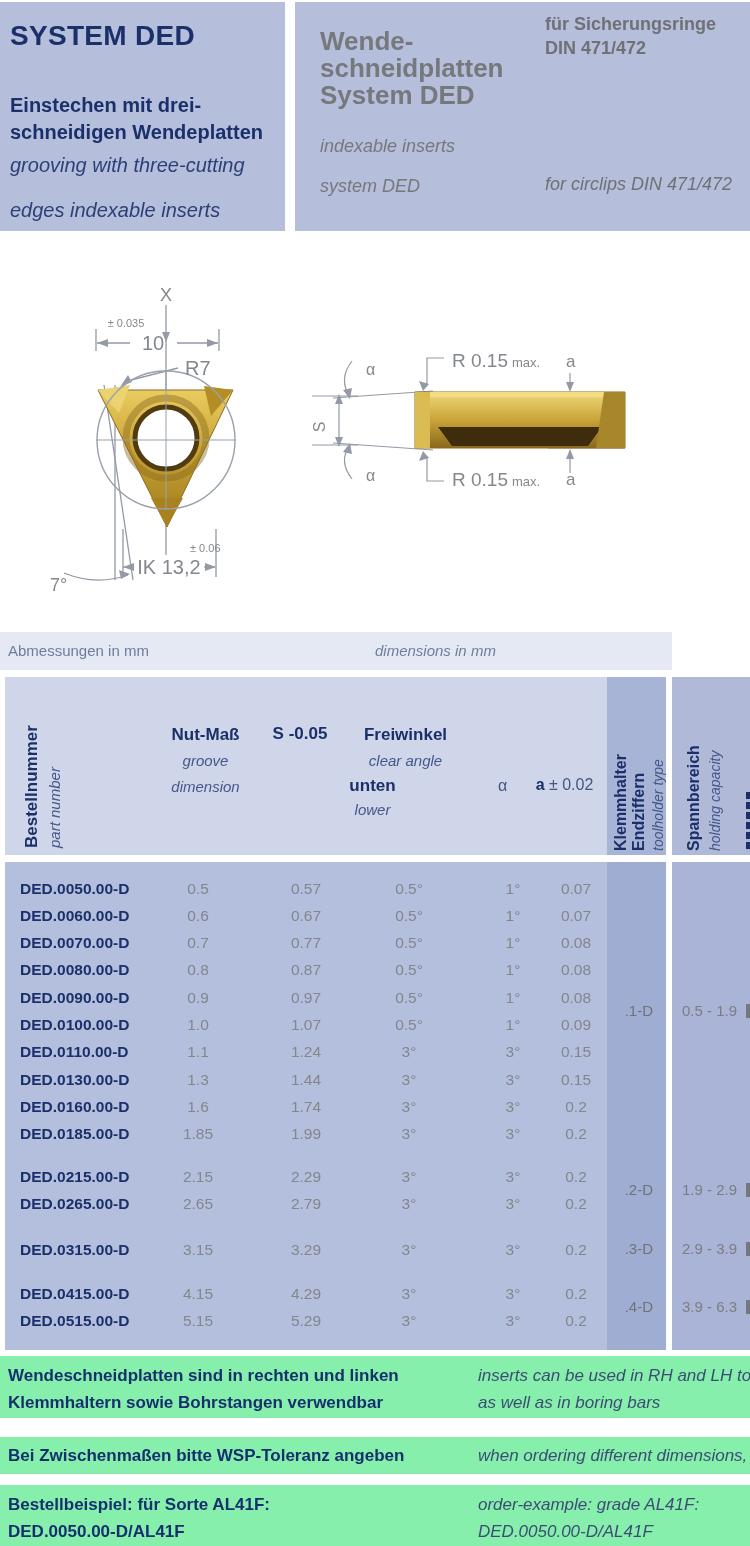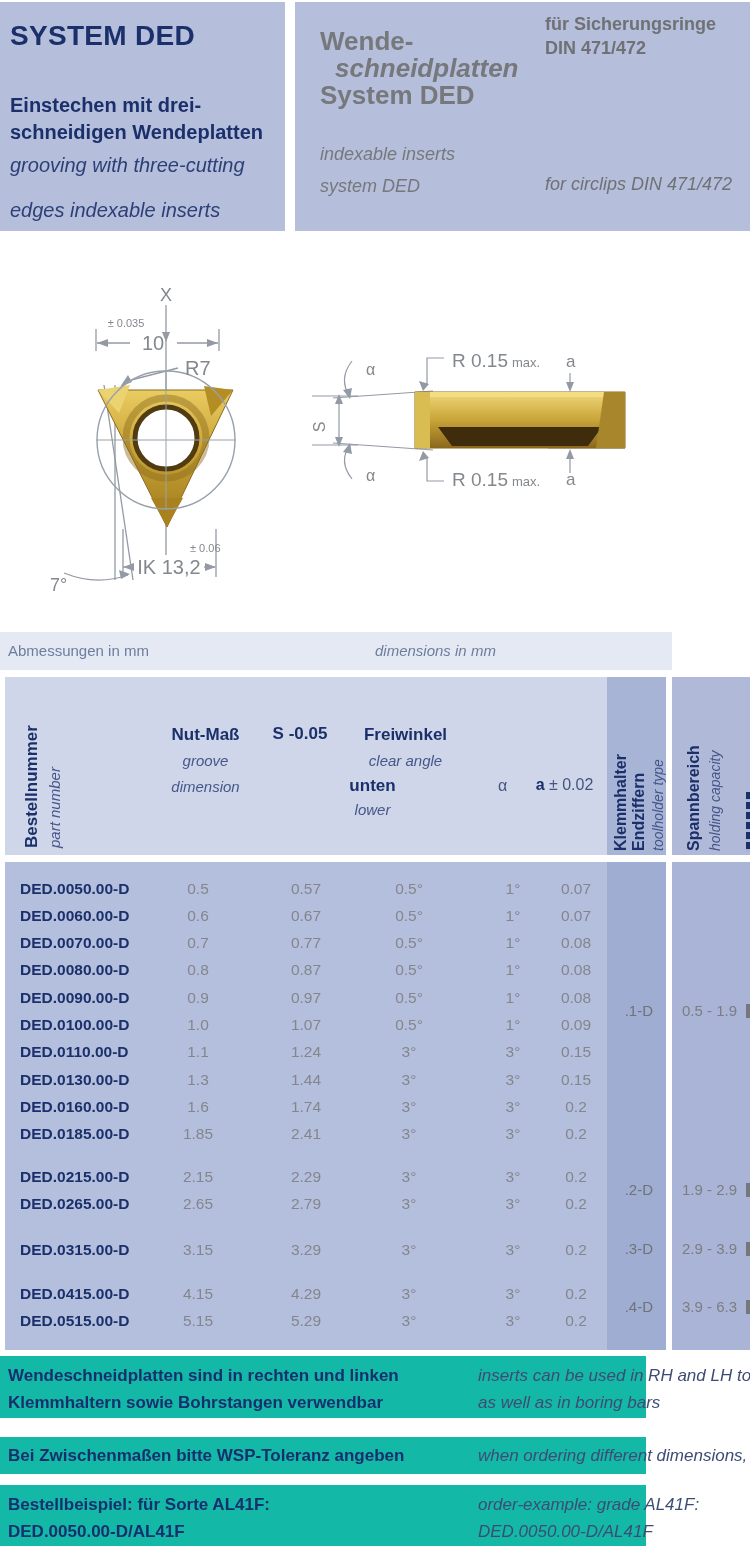--- a/index.html
+++ b/index.html
@@ -27,43 +27,43 @@
   .hdrline{line-height:26px;}
   .trow{position:absolute;left:5px;width:602px;height:27px;line-height:27px;}
   .trow .part{position:absolute;left:15px;font-weight:bold;color:#1b306b;font-size:15.5px;}
   .trow .val{position:absolute;width:120px;text-align:center;color:#83868b;font-size:15.5px;}
   .gclip{position:absolute;left:607px;width:46px;text-align:right;color:#6f7377;font-size:15px;height:22px;line-height:22px;}
   .grange{position:absolute;left:682px;color:#7b7e82;font-size:15px;height:22px;line-height:22px;white-space:nowrap;}
   .sliver{position:absolute;left:746px;width:4px;height:14px;background:#74777b;}
   .hdr-sliver{position:absolute;left:746px;top:792px;width:4px;height:60px;
       background:repeating-linear-gradient(180deg,#1b306b 0 7px,#a9b4d6 7px 10px);}
   
-  .note{position:absolute;left:0;width:646px;background:#14b8a6;}
+  .note{position:absolute;left:0;width:750px;background:#86efac;}
   .note .de{position:absolute;left:8px;font-size:17px;font-weight:bold;color:#16306e;line-height:27px;white-space:nowrap;}
   .note .en{position:absolute;left:478px;font-size:17px;font-style:italic;color:#3d4c74;line-height:27px;white-space:nowrap;}
   svg text{font-family:"Liberation Sans",sans-serif;}
 </style>
 </head>
 <body>
 
 <div class="page">
 
   <div class="hbox" style="left:0;top:2px;width:285px;height:229px;">
     <div class="abs sys-title navy" style="left:10px;top:18px;">SYSTEM DED</div>
     <div class="abs de-sub navy" style="left:10px;top:90px;">Einstechen mit drei-</div>
     <div class="abs de-sub navy" style="left:10px;top:117px;">schneidigen Wendeplatten</div>
     <div class="abs en-sub" style="left:10px;top:150px;">grooving with three-cutting</div>
     <div class="abs en-sub" style="left:10px;top:176px;margin-top:19px;">edges indexable inserts</div>
   </div>
 
   <div class="hbox" style="left:295px;top:2px;width:455px;height:229px;">
     <div class="abs mid-title" style="left:25px;top:26px;">Wende-</div>
-    <div class="abs mid-title" style="left:40px;top:53px;font-style:italic;">schneidplatten</div>
+    <div class="abs mid-title" style="left:25px;top:53px;">schneidplatten</div>
     <div class="abs mid-title" style="left:25px;top:80px;">System DED</div>
-    <div class="abs mid-sub" style="left:25px;top:140px;">indexable inserts</div>
+    <div class="abs mid-sub" style="left:25px;top:132px;">indexable inserts</div>
     <div class="abs mid-sub" style="left:25px;top:172px;">system DED</div>
     <div class="abs right-bold" style="left:250px;top:10px;">für Sicherungsringe</div>
     <div class="abs right-bold" style="left:250px;top:34px;">DIN 471/472</div>
     <div class="abs right-it" style="left:250px;top:128px;margin-top:44px;">for circlips DIN 471/472</div>
   </div>
 
   <svg class="abs" style="left:0;top:235px;" width="750" height="390" viewBox="0 0 750 390">
     <defs>
       <linearGradient id="gold1" x1="0" y1="0" x2="0" y2="1">
         <stop offset="0" stop-color="#e9cc62"></stop>
@@ -285,21 +285,21 @@
         <span class="part">DED.0160.00-D</span>
         <span class="val" style="left: 133px;">1.6</span>
         <span class="val" style="left: 241px;">1.74</span>
         <span class="val" style="left: 344px;">3°</span>
         <span class="val" style="left: 448px;">3°</span>
         <span class="val" style="left: 511px;">0.2</span>
       </div>
       <div class="trow" style="top: 1120.2px;">
         <span class="part">DED.0185.00-D</span>
         <span class="val" style="left: 133px;">1.85</span>
-        <span class="val" style="left: 241px;">2.41</span>
+        <span class="val" style="left: 241px;">1.99</span>
         <span class="val" style="left: 344px;">3°</span>
         <span class="val" style="left: 448px;">3°</span>
         <span class="val" style="left: 511px;">0.2</span>
       </div>
       <div class="trow" style="top: 1162.5px;">
         <span class="part">DED.0215.00-D</span>
         <span class="val" style="left: 133px;">2.15</span>
         <span class="val" style="left: 241px;">2.29</span>
         <span class="val" style="left: 344px;">3°</span>
         <span class="val" style="left: 448px;">3°</span>

